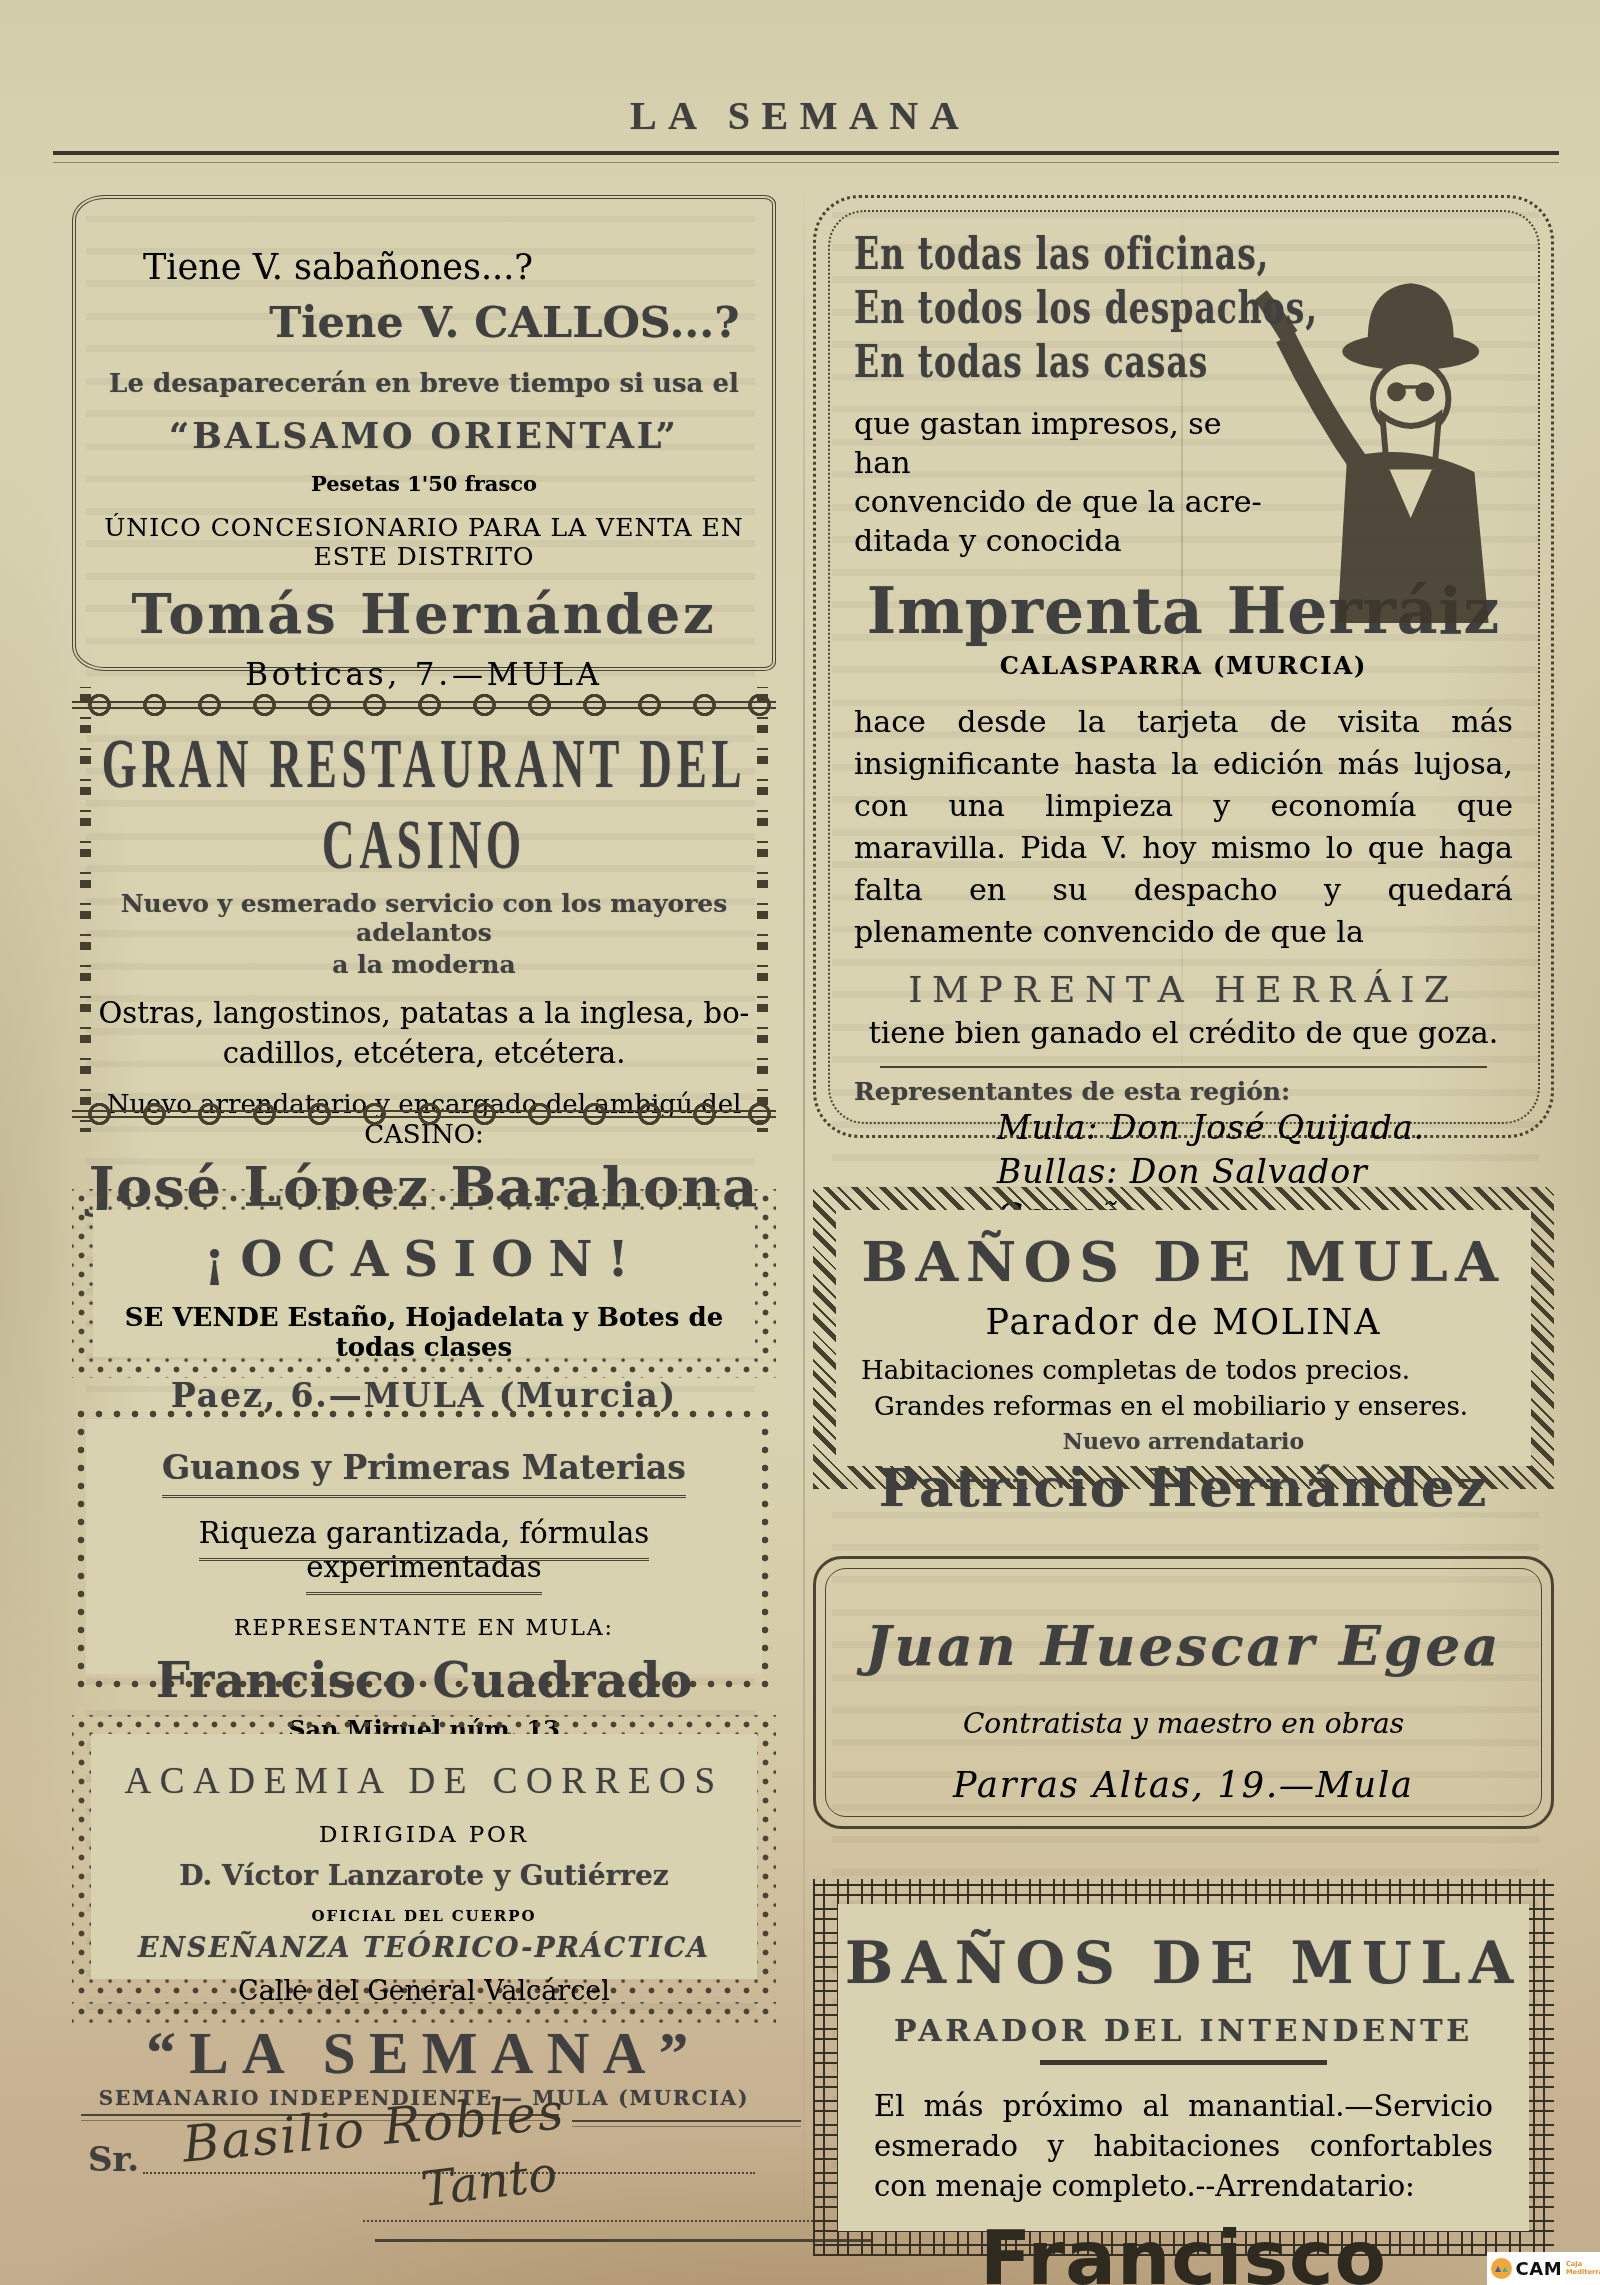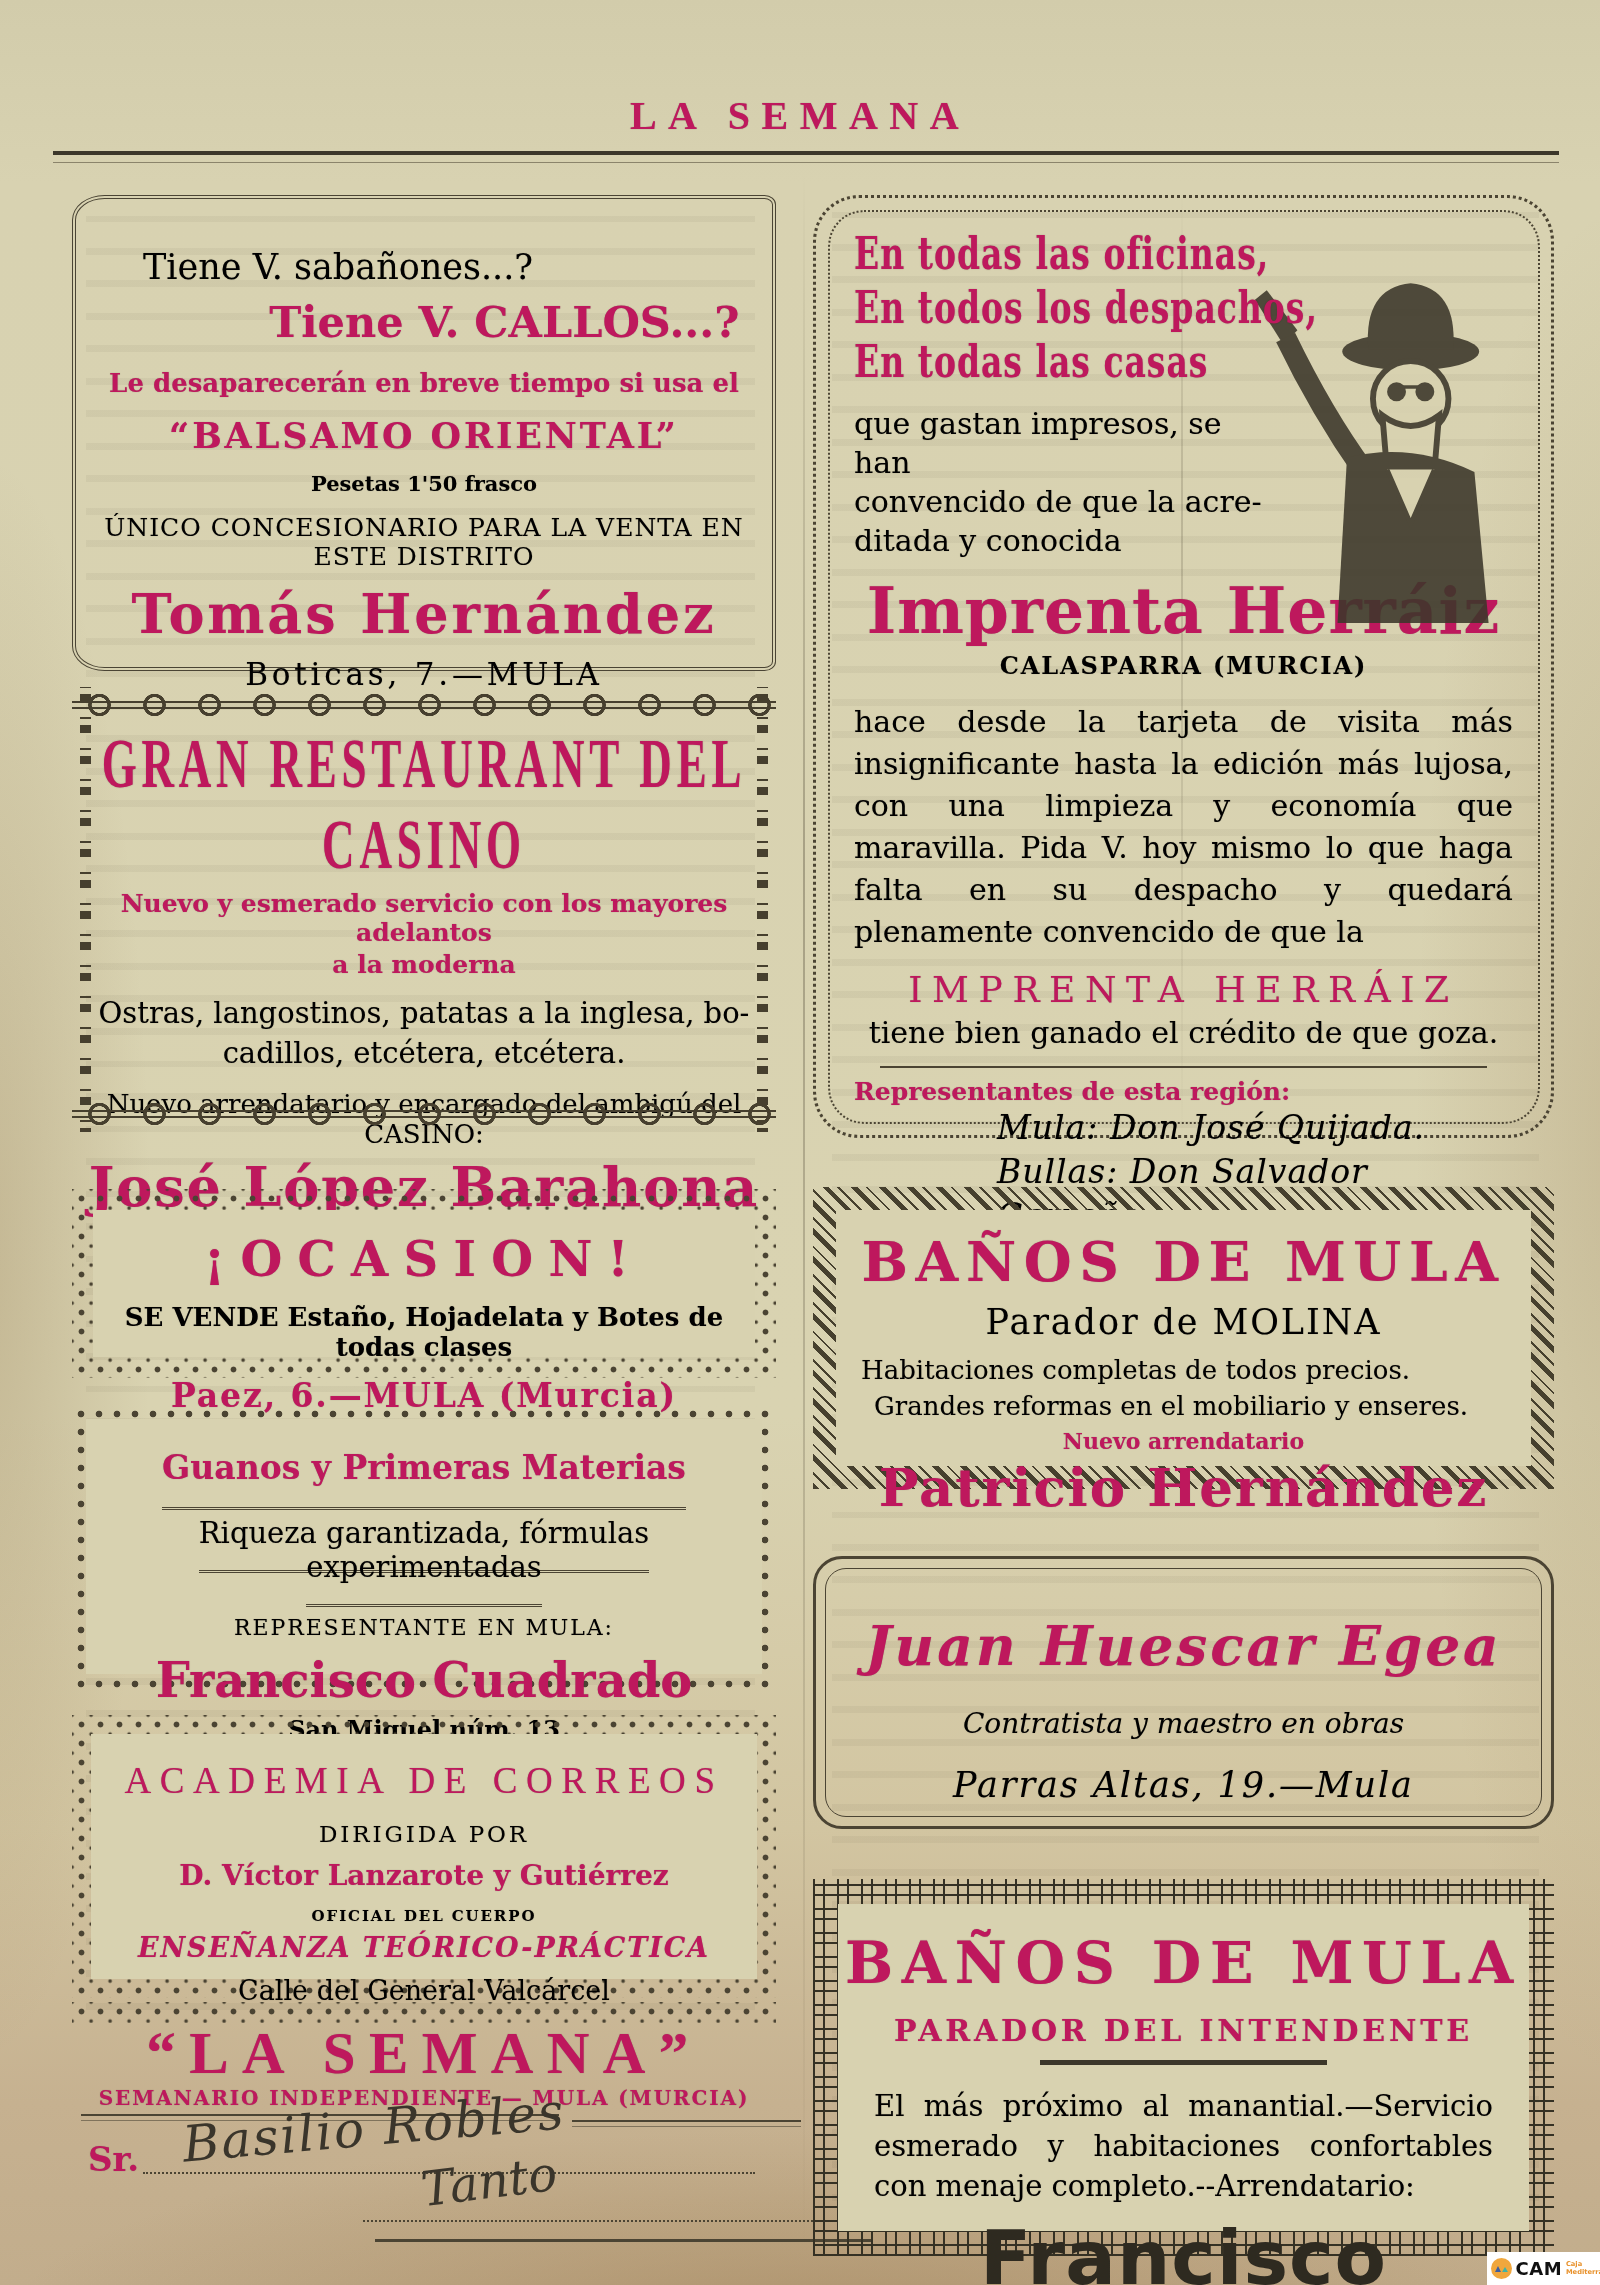--- a/index.html
+++ b/index.html
@@ -10,21 +10,21 @@
     background:
       radial-gradient(ellipse 1147px 287px at 50% 102%, rgba(150,115,70,.45), transparent 70%),
       radial-gradient(ellipse 287px 1338px at 101% 50%, rgba(150,120,80,.25), transparent 70%),
       radial-gradient(ellipse 239px 1147px at -1% 55%, rgba(140,110,70,.28), transparent 70%),
       linear-gradient(180deg,#d2ccab 0%, #d8d2b1 8%, #d9d3b1 62%, #d2c5a1 80%, #c6b190 92%, #c2ad8c 100%);
     overflow:hidden;
     color:#3e392b;
   }
   .abs { position:absolute; }
   .ink { color:#000000; text-shadow:0 0 1px rgba(62,57,43,.35); }
-  .ink-dark { color:#be185d; text-shadow:0 0 1px rgba(46,42,31,.4); }
+  .ink-dark { color:#404040; text-shadow:0 0 1px rgba(46,42,31,.4); }
   .center { text-align:center; }
 
   
   .ghost {
     position:absolute; opacity:.06; pointer-events:none;
     background:repeating-linear-gradient(0deg, transparent 0 16.3px, #4a4330 16.3px 23px, transparent 23px 32.5px);
   }
   .crease { position:absolute; width:1.9px; background:linear-gradient(180deg,transparent,rgba(74,66,48,.35),rgba(74,66,48,.2),transparent); pointer-events:none; }
 
   
@@ -94,21 +94,21 @@
   .cas-name { margin-top:5.7px; font-size:54px; font-weight:700; letter-spacing:1.9px; }
   .cas-branch { margin-top:9.6px; font-size:33px; font-style:italic; }
 
   
   .oca-title { margin-top:21px; font-size:48px; font-weight:700; letter-spacing:15.3px; }
   .oca-body { margin-top:15.3px; font-weight:700; font-size:26px; }
   .oca-addr { margin-top:13.4px; font-weight:700; font-size:33px; letter-spacing:1.9px; }
 
   
   .gua-title { margin-top:29px; font-size:33px; font-weight:700; }
-  .gua-title span, .gua-sub span { border-bottom:3.8px double #4b4433; padding-bottom:20px; }
+  .gua-title span, .gua-sub span { border-bottom:3.8px double #4b4433; padding-bottom:8px; }
   .gua-sub { margin-top:29px; font-size:29px; }
   .gua-rep { margin-top:31px; font-size:22px; letter-spacing:1.9px; }
   .gua-name { margin-top:11.5px; font-size:48px; font-weight:700; }
   .gua-addr { margin-top:7.6px; font-weight:700; font-size:24px; }
 
   
   .aca-title { margin-top:25px; font-size:37px; letter-spacing:8.6px; font-family:"Liberation Serif", serif; }
   .aca-dir { margin-top:19px; font-size:23px; letter-spacing:2.9px; }
   .aca-name { margin-top:11.5px; font-size:28px; font-weight:700; }
   .aca-role { margin-top:15.3px; font-size:15px; font-weight:700; letter-spacing:1.9px; }

